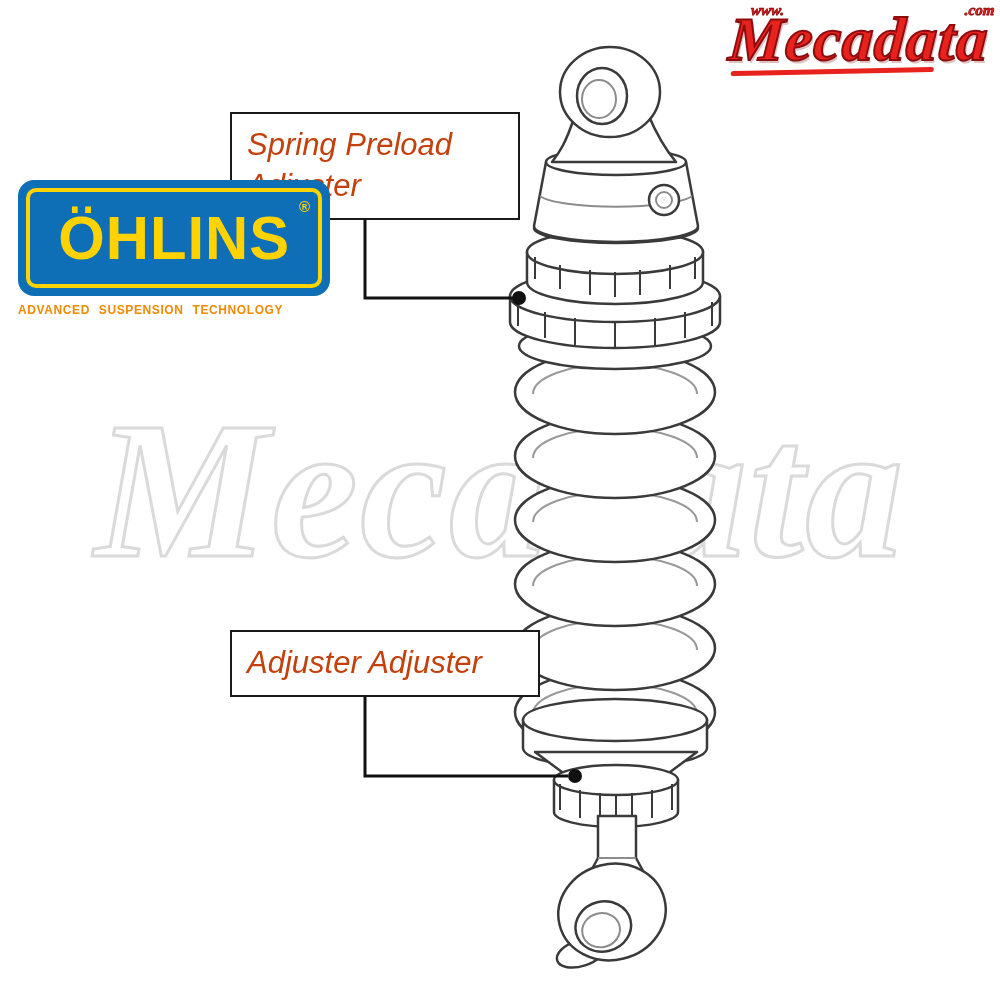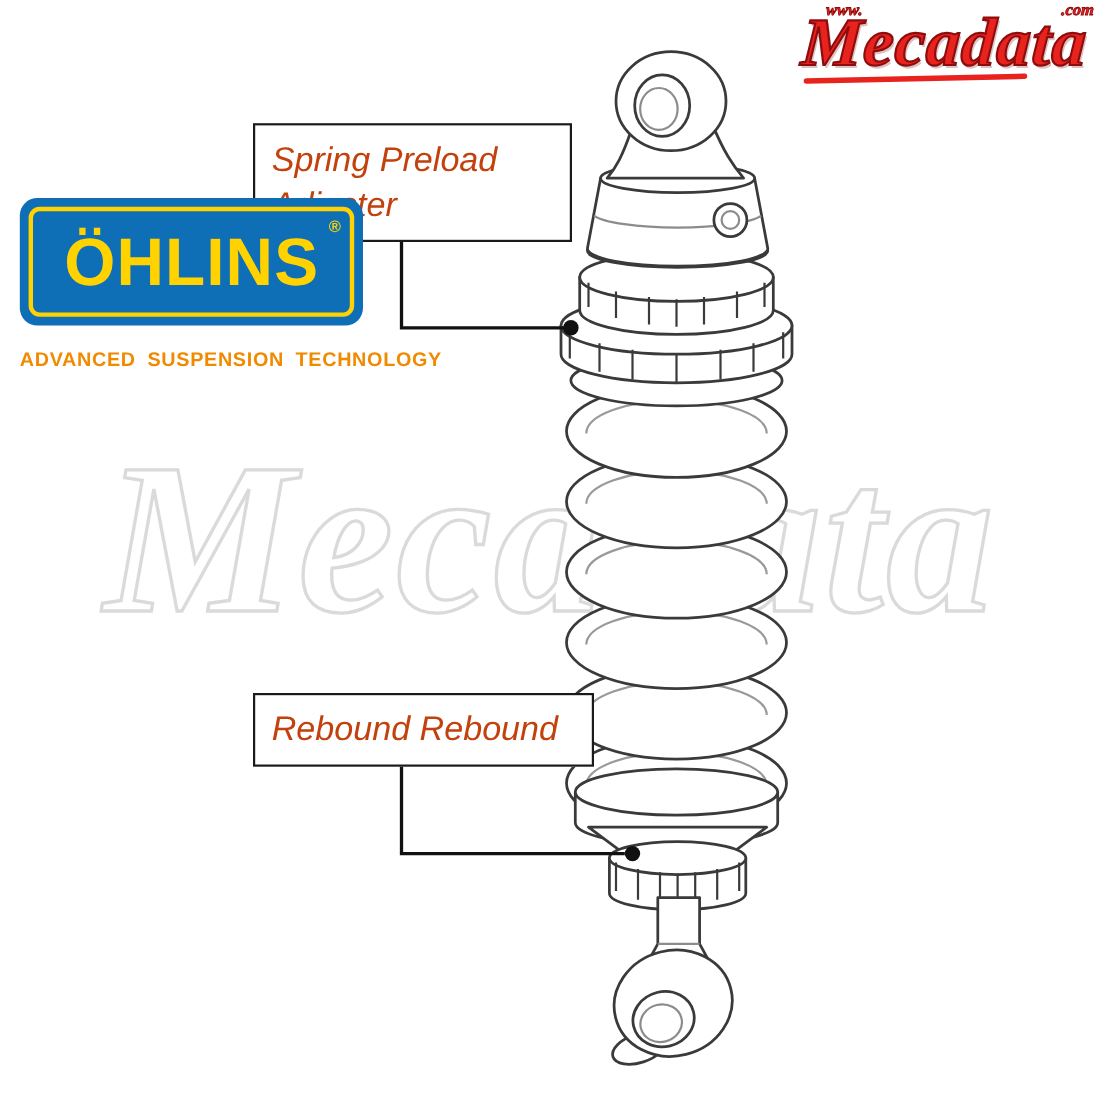--- a/index.html
+++ b/index.html
@@ -23,21 +23,21 @@
 
   
   .ohlins{position:absolute;left:18px;top:180px;width:312px;z-index:4;}
   .ohlins-badge{box-sizing:border-box;width:312px;height:116px;background:#0e6fb7;
     border-radius:16px;padding:8px;text-align:right;}
   .ohlins-frame{box-sizing:border-box;width:100%;height:100%;border:4px solid #ffd200;
     border-radius:10px;display:flex;align-items:center;justify-content:center;position:relative;}
   .ohlins-brand{color:#ffd200;font-weight:bold;font-size:61px;line-height:1;
     letter-spacing:1px;transform:scaleX(0.98);}
   .ohlins-reg{position:absolute;top:6px;right:8px;color:#ffd200;font-size:15px;font-weight:bold;}
-  .ohlins-tagline{margin-top:21px;color:#f08a00;font-weight:bold;font-size:18px;
+  .ohlins-tagline{margin-top:7px;color:#f08a00;font-weight:bold;font-size:12px;
     letter-spacing:0.6px;word-spacing:5px;white-space:nowrap;}
 
   
   .mecadata{position:absolute;top:8px;right:12px;z-index:5;transform:skewX(-4deg);}
   .mecadata-main{font-family:"Liberation Serif",serif;font-style:italic;font-weight:bold;
     font-size:62px;line-height:1;color:#e8221c;-webkit-text-stroke:2px #8e0b0e;
     text-shadow:2px 3px 0 rgba(120,10,10,0.25);letter-spacing:1px;}
   .mecadata-www{position:absolute;top:-6px;left:20px;font-family:"Liberation Serif",serif;
     font-style:italic;font-weight:bold;font-size:15px;color:#e8221c;-webkit-text-stroke:0.8px #8e0b0e;}
   .mecadata-com{position:absolute;top:-6px;right:-4px;font-family:"Liberation Serif",serif;
@@ -129,21 +129,21 @@
       <circle cx="575" cy="776" r="7" fill="#111"></circle>
     </g>
   </svg>
 
   <div class="callout-box box-spring">
     <div>Spring Preload</div>
     <div>Adjuster</div>
   </div>
 
   <div class="callout-box box-rebound">
-    <div>Rebound Rebound</div>
+    <div>Adjuster Adjuster</div>
   </div>
 
   <div class="ohlins">
     <div class="ohlins-badge">
       <div class="ohlins-frame">
         <span class="ohlins-brand">ÖHLINS</span>
         <span class="ohlins-reg">®</span>
       </div>
     </div>
     <div class="ohlins-tagline">ADVANCED SUSPENSION TECHNOLOGY</div>

